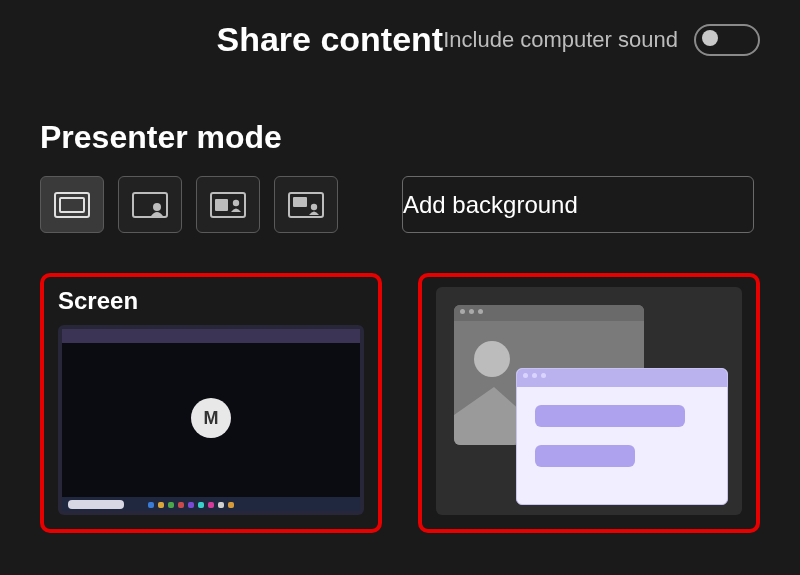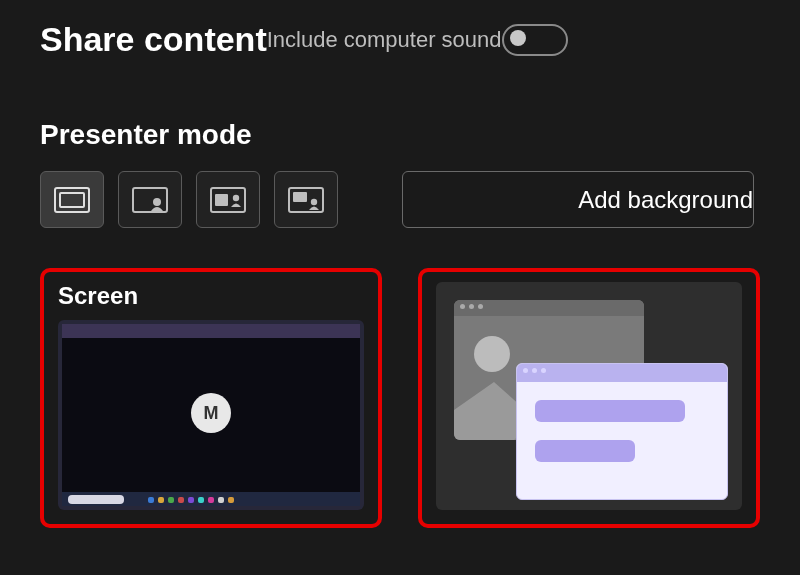--- a/index.html
+++ b/index.html
@@ -12,30 +12,31 @@
     color: #fff;
     overflow: hidden;
   }
   .panel {
     padding: 20px 40px;
     box-sizing: border-box;
   }
   .header {
     display: flex;
     align-items: center;
-    justify-content: flex-start;
+    justify-content: flex-end;
     margin-bottom: 60px;
   }
   .title {
     font-size: 34px;
     font-weight: 700;
   }
   .sound-row {
     display: flex;
     align-items: center;
+    gap: 16px;
   }
   .sound-label {
     font-size: 22px;
     color: #bdbdbd;
   }
   .toggle {
     width: 62px;
     height: 28px;
     border: 2px solid #8a8a8a;
     border-radius: 20px;
@@ -45,21 +46,21 @@
   .toggle-knob {
     position: absolute;
     width: 16px;
     height: 16px;
     background: #c8c8c8;
     border-radius: 50%;
     top: 4px;
     left: 6px;
   }
   .section-label {
-    font-size: 28px;
+    font-size: 32px;
     font-weight: 600;
     margin-bottom: 20px;
   }
   .mode-row {
     display: flex;
     align-items: center;
     gap: 14px;
     margin-bottom: 40px;
   }
   .mode-btn {
@@ -79,21 +80,21 @@
   .add-bg {
     flex: 0 0 auto;
     margin-left: 50px;
     width: 350px;
     height: 55px;
     border: 1px solid #6a6a6a;
     border-radius: 6px;
     background: transparent;
     display: flex;
     align-items: center;
-    justify-content: flex-end;
+    justify-content: flex-start;
     font-size: 24px;
     color: #fff;
     cursor: pointer;
   }
 
   
   .cards {
     display: flex;
     gap: 36px;
   }

